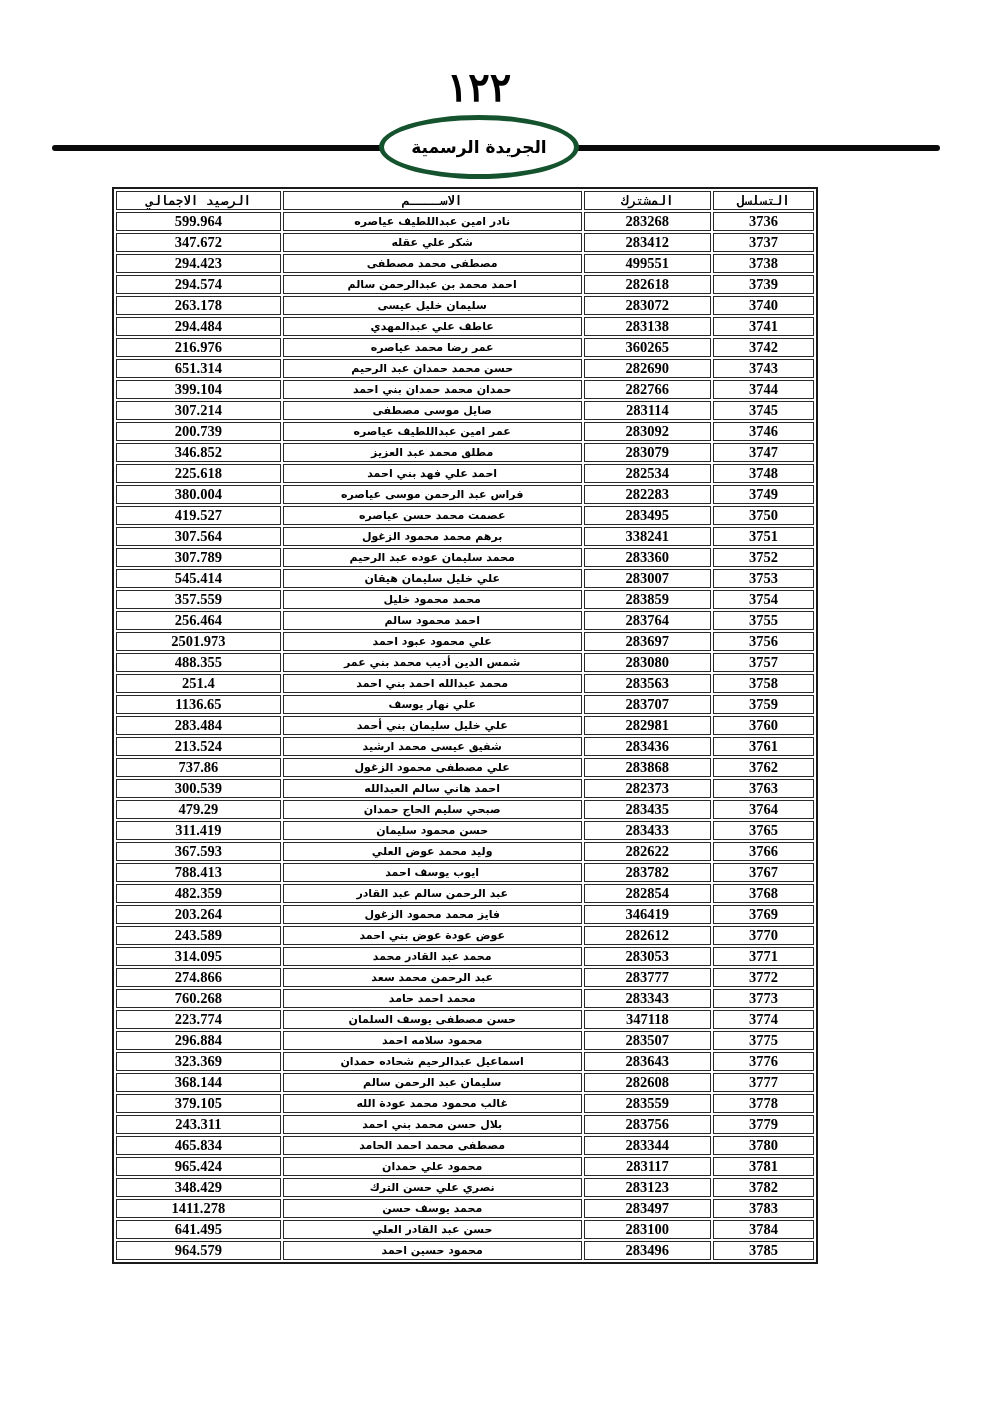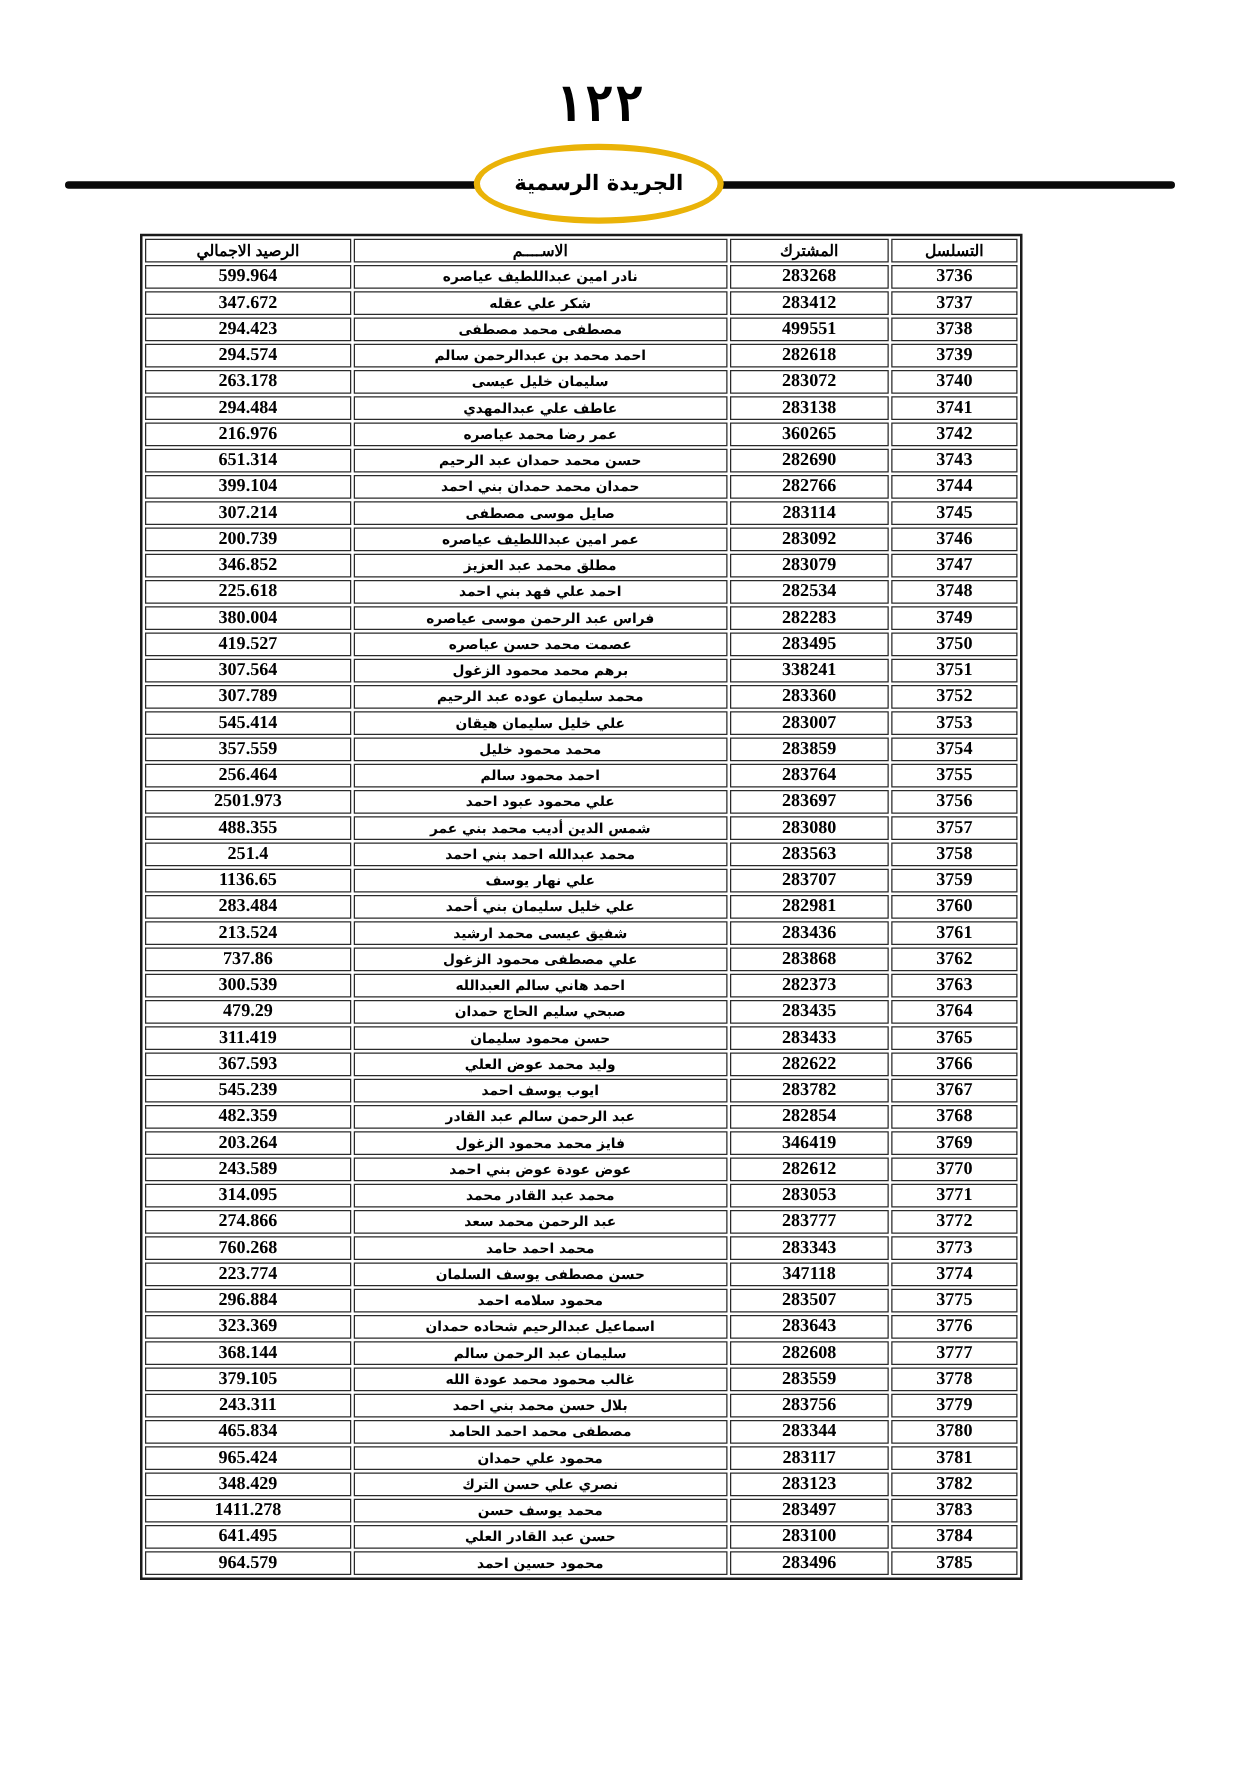--- a/index.html
+++ b/index.html
@@ -12,21 +12,21 @@
     color: #000;
   }
 
   
   .page-number {
     position: absolute;
     top: 68px;
     left: 379px;
     width: 200px;
     text-align: center;
-    font-family: Liberation Mono, monospace;
+    font-family: Liberation Serif, serif;
     font-weight: bold;
     font-size: 40px;
     line-height: 1.0;
     letter-spacing: 2px;
   }
   .banner-line {
     position: absolute;
     top: 145px;
     left: 52px;
     width: 888px;
@@ -34,21 +34,21 @@
     background: #0a0a0a;
     border-radius: 3px;
   }
   .banner-ellipse {
     position: absolute;
     top: 115px;
     left: 379px;
     width: 200px;
     height: 64px;
     background: #ffffff;
-    border: 5px solid #eab308;
+    border: 5px solid #14532d;
     border-radius: 50%;
     display: flex;
     align-items: center;
     justify-content: center;
   }
   .banner-ellipse .banner-title {
     font-weight: bold;
     font-size: 17px;
     direction: rtl;
     white-space: nowrap;
@@ -73,21 +73,21 @@
     border: 1px solid #2a2a2a;
     height: 19px;
     text-align: center;
     vertical-align: middle;
     overflow: hidden;
     white-space: nowrap;
     padding: 0 3px;
     background: #fff;
   }
   table.gazette th {
-    font-family: Liberation Sans, sans-serif;
+    font-family: Liberation Mono, monospace;
     font-weight: bold;
     font-size: 12.5px;
   }
   td.cell-name {
     font-family: "DejaVu Sans", sans-serif;
     font-weight: bold;
     font-size: 11px;
   }
   td.cell-num {
     font-family: "Liberation Serif", "DejaVu Serif", serif;
@@ -310,21 +310,21 @@
         <tr>
     <td class="cell-num">3766</td>
     <td class="cell-num">282622</td>
     <td class="cell-name">وليد محمد عوض العلي</td>
     <td class="cell-num">367.593</td>
   </tr>
         <tr>
     <td class="cell-num">3767</td>
     <td class="cell-num">283782</td>
     <td class="cell-name">ايوب يوسف احمد</td>
-    <td class="cell-num">545.239</td>
+    <td class="cell-num">788.413</td>
   </tr>
         <tr>
     <td class="cell-num">3768</td>
     <td class="cell-num">282854</td>
     <td class="cell-name">عبد الرحمن سالم عبد القادر</td>
     <td class="cell-num">482.359</td>
   </tr>
         <tr>
     <td class="cell-num">3769</td>
     <td class="cell-num">346419</td>

